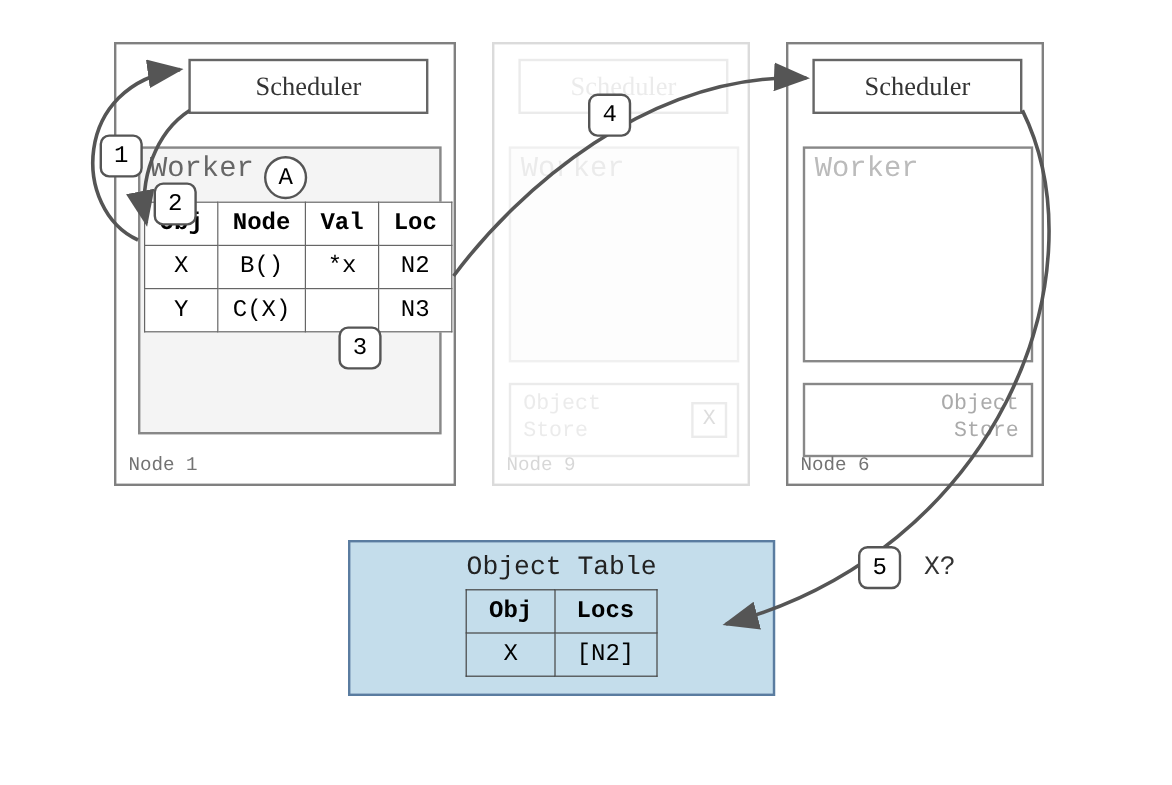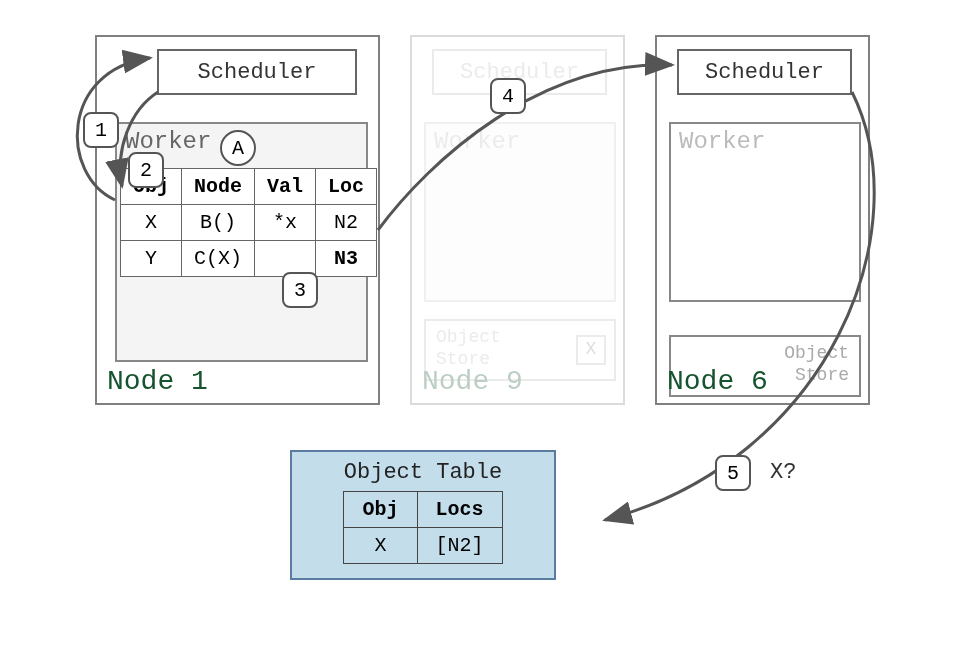--- a/index.html
+++ b/index.html
@@ -15,32 +15,33 @@
   .node {
     position: absolute;
     border: 2px solid #808080;
     background: #fff;
   }
   .node-faded { opacity: 0.28; }
   .node-label {
     position: absolute;
     bottom: 6px;
     left: 10px;
-    font-size: 28px;
-    color: #14532d;
+    font-size: 16px;
+    color: #737373;
   }
   .scheduler-box {
     position: absolute;
     border: 2px solid #666;
     background: #fff;
     display: flex;
     align-items: center;
     justify-content: center;
     font-size: 22px;
     color: #333;
+    font-family: Liberation Serif, serif;
   }
   .scheduler-box.faded { color: #bbb; border-color: #bbb; }
   .worker-box {
     position: absolute;
     border: 2px solid #888;
     background: #f4f4f4;
   }
   .worker-label {
     position: absolute;
     top: 4px;
@@ -165,21 +166,21 @@
   <tr>
     <td>X</td>
     <td>B()</td>
     <td>*x</td>
     <td>N2</td>
   </tr>
   <tr>
     <td>Y</td>
     <td>C(X)</td>
     <td></td>
-    <td style="font-weight:bold;margin-top:48px;">N3</td>
+    <td style="font-weight:normal;margin-top:48px;">N3</td>
   </tr>
 </tbody>
   </table>
 
 <div class="badge-circle" style="left:220px; top:130px;">
   <span>A</span>
 </div>
 
 <div class="node node-faded" style="left:410px; top:35px; width:215px; height:370px;">
   <div class="scheduler-box faded" style="left:20px; top:12px; width:175px; height:46px;">
@@ -198,28 +199,28 @@
   <span class="node-label">Node 9</span>
 </div>
 
 <div class="node" style="left:655px; top:35px; width:215px; height:370px;">
   <div class="scheduler-box" style="left:20px; top:12px; width:175px; height:46px;">
     <span>Scheduler</span>
   </div>
   <div class="worker-box" style="left:12px; top:85px; width:192px; height:180px; background:#fff;">
     <span class="worker-label" style="color:#bbb;">Worker</span>
   </div>
-  <div class="objstore-box dark" style="left:12px; top:298px; width:192px; height:62px; text-align:right; color:#aaa;">
+  <div class="objstore-box dark" style="left:12px; top:282px; width:192px; height:62px; text-align:right; color:#aaa;">
     <span style="white-space:pre;">Object
 Store</span>
   </div>
   <span class="node-label">Node 6</span>
 </div>
 
-<div class="object-table-box" style="left:290px; top:450px; width:266px;">
+<div class="object-table-box" style="left:290px; top:450px; width:356px;">
   <div class="object-table-title">Object Table</div>
   <table class="obj-table">
     <tbody>
         <tr>
       <th>Obj</th>
       <th>Locs</th>
     </tr>
     <tr>
       <td>X</td>
       <td>[N2]</td>

